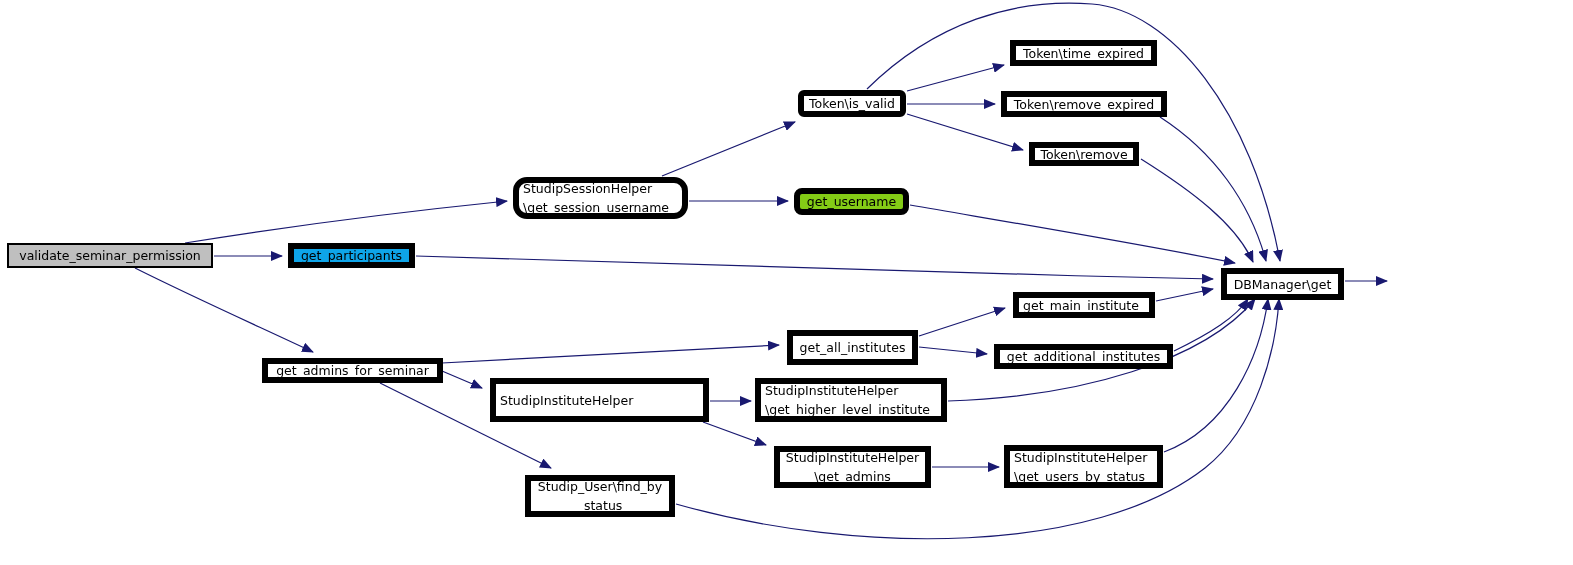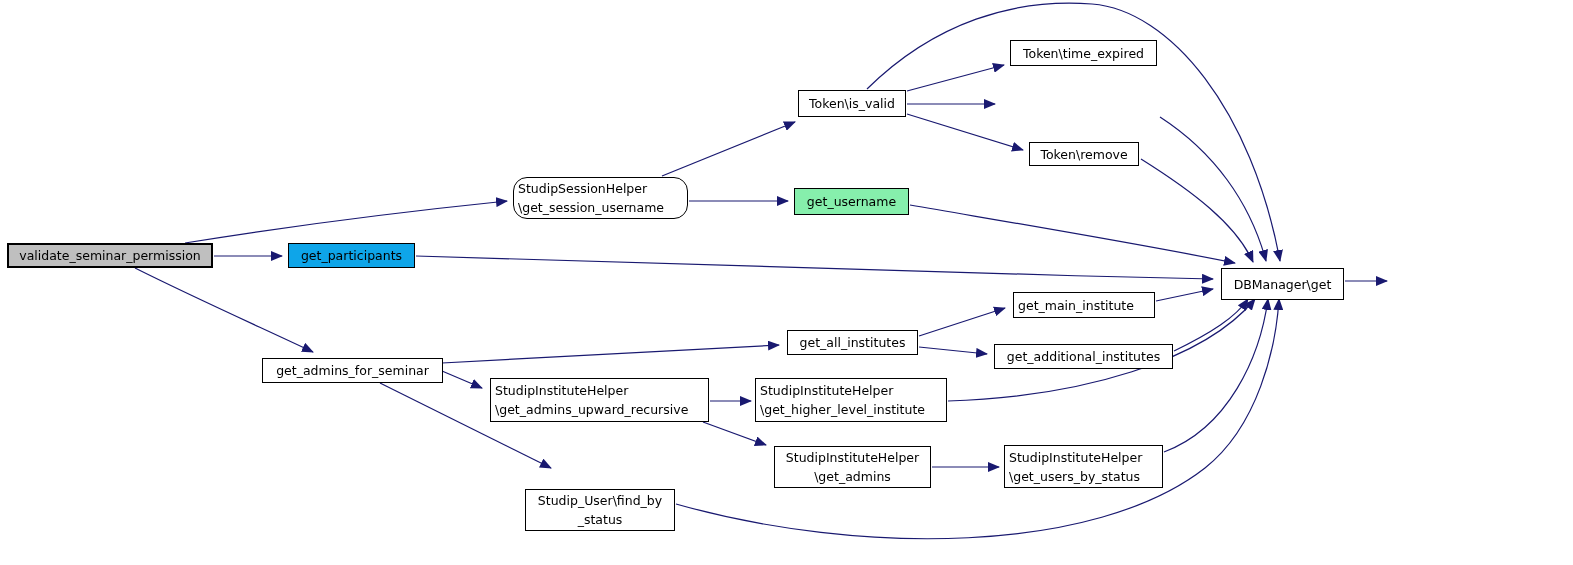--- a/index.html
+++ b/index.html
@@ -10,21 +10,21 @@
     font-family:"DejaVu Sans","Liberation Sans",sans-serif;
     overflow:hidden;
   }
   .edge-layer{position:absolute;left:0;top:0;width:1573px;height:565px;}
   .edge-layer path.edge{fill:none;stroke-width:1.2px;}
   .node-layer{position:absolute;left:0;top:0;width:1573px;height:565px;}
   .node{
     position:absolute;
     box-sizing:border-box;
     background:#ffffff;
-    border:1px solid #c4b5fd;
+    border:6px solid #c4b5fd;
     color:#000000;
     font-size:12.5px;
     display:flex;
     flex-direction:column;
     justify-content:center;
     padding:0 4px;
     white-space:nowrap;
     cursor:pointer;
   }
   .node .line{line-height:19px;}
@@ -74,61 +74,63 @@
       <div class="node root" style="left: 7px; top: 243px; width: 206px; height: 25px; background: rgb(191, 191, 191); border-color: rgb(0, 0, 0); align-items: center;">
         <div class="line">validate_seminar_permission</div>
       </div>
       <div class="node" style="left: 288px; top: 243px; width: 127px; height: 25px; background: #0ea5e9; border-color: rgb(0, 0, 0); align-items: center;">
         <div class="line">get_participants</div>
       </div>
       <div class="node" style="left: 513px; top: 177px; width: 175px; height: 42px; background: rgb(255, 255, 255); border-color: rgb(0, 0, 0); align-items: flex-start; border-radius: 14px;">
         <div class="line">StudipSessionHelper</div>
         <div class="line">\get_session_username</div>
       </div>
-      <div class="node" style="left: 798px; top: 90px; width: 108px; height: 27px; background: rgb(255, 255, 255); border-color: rgb(0, 0, 0); align-items: center;">
+      <div class="node" style="left: 798px; top: 90px; width: 108px; height: 27px; background: rgb(255, 255, 255); border-color: rgb(0, 0, 0); align-items: center; border-radius: 6px;">
         <div class="line">Token\is_valid</div>
       </div>
       <div class="node" style="left: 1010px; top: 40px; width: 147px; height: 26px; background: rgb(255, 255, 255); border-color: rgb(0, 0, 0); align-items: center;">
         <div class="line">Token\time_expired</div>
       </div>
+      <div class="node" style="left: 1001px; top: 91px; width: 166px; height: 26px; background: rgb(255, 255, 255); border-color: rgb(0, 0, 0); align-items: center;">
+        <div class="line">Token\remove_expired</div>
+      </div>
       <div class="node" style="left: 1029px; top: 142px; width: 110px; height: 24px; background: rgb(255, 255, 255); border-color: rgb(0, 0, 0); align-items: center;">
         <div class="line">Token\remove</div>
       </div>
-      <div class="node" style="left: 794px; top: 188px; width: 115px; height: 27px; background: #86efac; border-color: rgb(0, 0, 0); align-items: center;">
+      <div class="node" style="left: 794px; top: 188px; width: 115px; height: 27px; background: #84cc16; border-color: rgb(0, 0, 0); align-items: center; border-radius: 8px;">
         <div class="line">get_username</div>
       </div>
       <div class="node" style="left: 1221px; top: 268px; width: 123px; height: 32px; background: rgb(255, 255, 255); border-color: rgb(0, 0, 0); align-items: center;">
         <div class="line">DBManager\get</div>
       </div>
       <div class="node" style="left: 1013px; top: 292px; width: 142px; height: 26px; background: rgb(255, 255, 255); border-color: rgb(0, 0, 0); ">
         <div class="line">get_main_institute</div>
       </div>
-      <div class="node" style="left: 787px; top: 330px; width: 131px; height: 25px; background: rgb(255, 255, 255); border-color: rgb(0, 0, 0); align-items: center;">
+      <div class="node" style="left: 787px; top: 330px; width: 131px; height: 35px; background: rgb(255, 255, 255); border-color: rgb(0, 0, 0); align-items: center;">
         <div class="line">get_all_institutes</div>
       </div>
       <div class="node" style="left: 994px; top: 344px; width: 179px; height: 25px; background: rgb(255, 255, 255); border-color: rgb(0, 0, 0); align-items: center;">
         <div class="line">get_additional_institutes</div>
       </div>
       <div class="node" style="left: 262px; top: 358px; width: 181px; height: 25px; background: rgb(255, 255, 255); border-color: rgb(0, 0, 0); align-items: center;">
         <div class="line">get_admins_for_seminar</div>
       </div>
       <div class="node" style="left: 490px; top: 378px; width: 219px; height: 44px; background: rgb(255, 255, 255); border-color: rgb(0, 0, 0); align-items: flex-start;">
         <div class="line">StudipInstituteHelper</div>
-        <div class="line">\get_admins_upward_recursive</div>
       </div>
       <div class="node" style="left: 755px; top: 378px; width: 192px; height: 44px; background: rgb(255, 255, 255); border-color: rgb(0, 0, 0); align-items: flex-start;">
         <div class="line">StudipInstituteHelper</div>
         <div class="line">\get_higher_level_institute</div>
       </div>
       <div class="node" style="left: 774px; top: 446px; width: 157px; height: 42px; background: rgb(255, 255, 255); border-color: rgb(0, 0, 0); align-items: center;">
         <div class="line">StudipInstituteHelper</div>
         <div class="line">\get_admins</div>
       </div>
       <div class="node" style="left: 1004px; top: 445px; width: 159px; height: 43px; background: rgb(255, 255, 255); border-color: rgb(0, 0, 0); align-items: flex-start;">
         <div class="line">StudipInstituteHelper</div>
         <div class="line">\get_users_by_status</div>
       </div>
-      <div class="node" style="left: 525px; top: 475px; width: 150px; height: 42px; background: rgb(255, 255, 255); border-color: rgb(0, 0, 0); align-items: center; margin-top: 14px;">
+      <div class="node" style="left: 525px; top: 475px; width: 150px; height: 42px; background: rgb(255, 255, 255); border-color: rgb(0, 0, 0); align-items: center;">
         <div class="line">Studip_User\find_by</div>
         <div class="line">_status</div>
       </div>
     </div>
 </div>
 
 </body></html>

